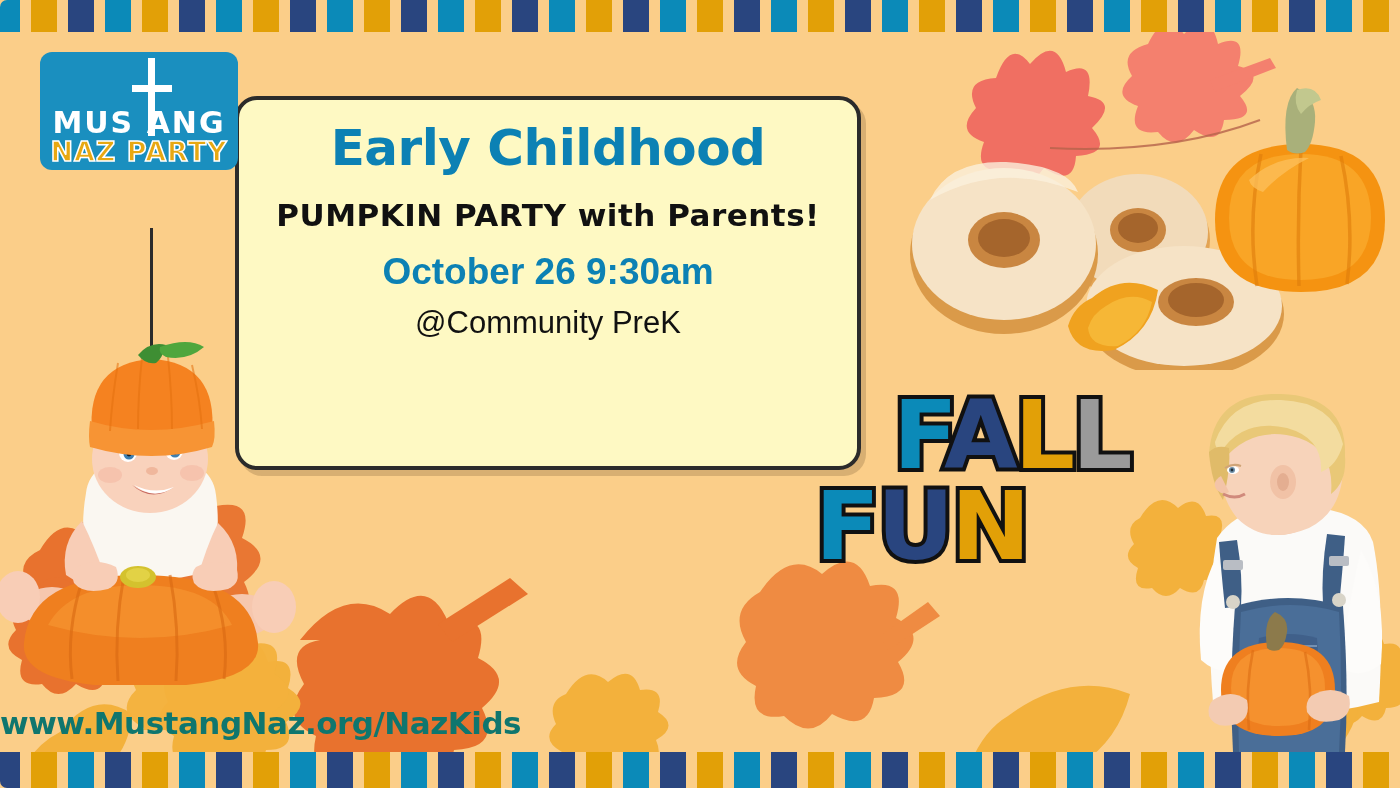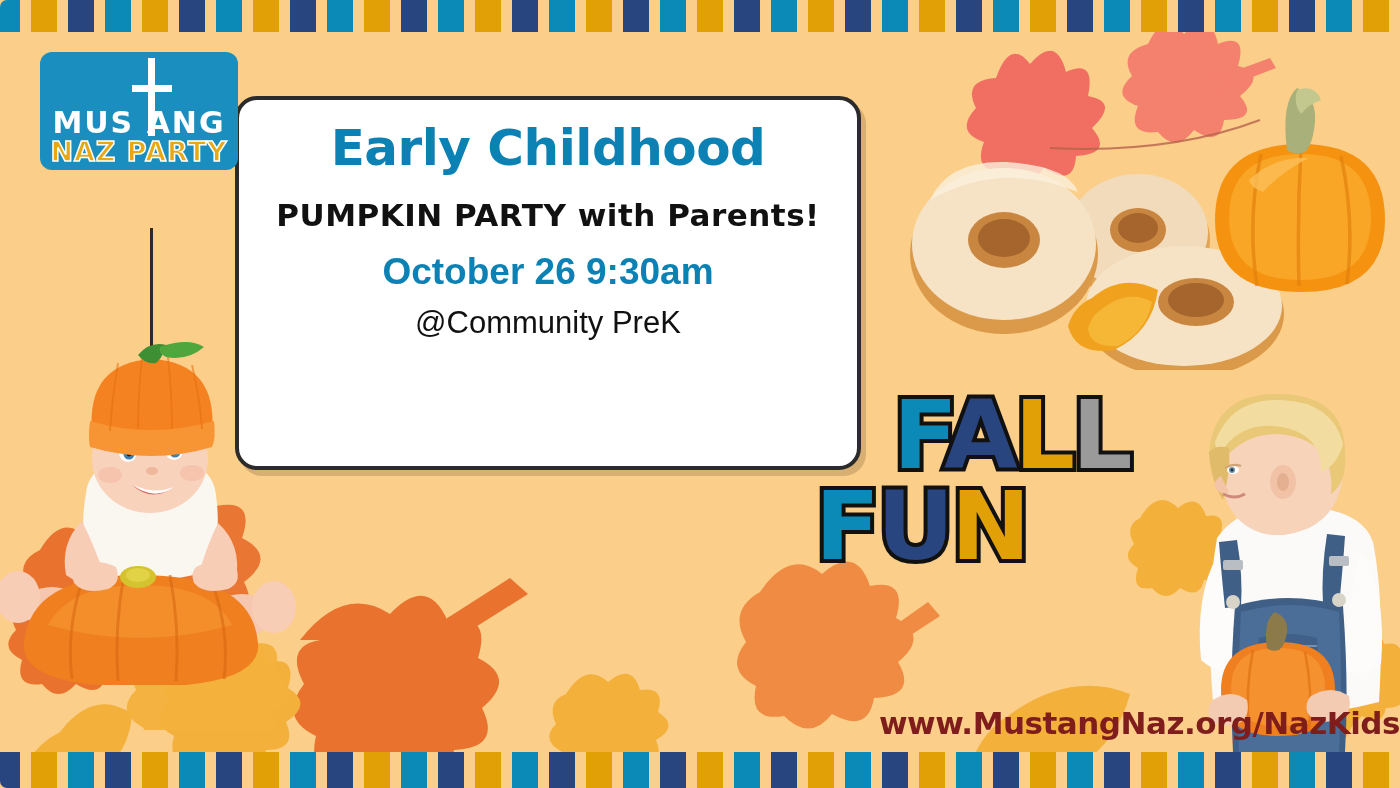--- a/index.html
+++ b/index.html
@@ -126,21 +126,21 @@
     width: 3px; height: 125px;
     background: #2b2b2b;
     z-index: 5;
   }
 
   
   #info-card {
     position: absolute;
     left: 235px; top: 96px;
     width: 626px; height: 374px;
-    background: #ffffff;
+    background: #fef9c3;
     border: 4px solid #2b2b2b;
     border-radius: 22px;
     z-index: 25;
     box-shadow: 5px 6px 0 rgba(60,40,10,0.18);
     padding-top: 22px;
     text-align: center;
   }
   #card-title {
     color: #0c81b4;
     font-family: "DejaVu Sans", sans-serif;
@@ -214,23 +214,23 @@
   .w-blue { color: #0b8ab8; }
   .w-navy { color: #29457f; }
   .w-gold { color: #e2a007; }
   .w-gray { color: #9a9a9a; }
 
   
   #website-url {
     position: absolute;
     left: 0; top: 705px;
     width: 1400px;
-    text-align: right;
+    text-align: left;
     z-index: 30;
-    color: #7f1d1d;
+    color: #0f766e;
     font-family: "DejaVu Sans", sans-serif;
     font-weight: 700;
     font-size: 31px;
     letter-spacing: -0.5px;
   }
 
   
   .photo { position: absolute; z-index: 12; }
 
   #baby-pumpkin-photo { left: -10px; top: 325px; width: 330px; height: 360px; }

